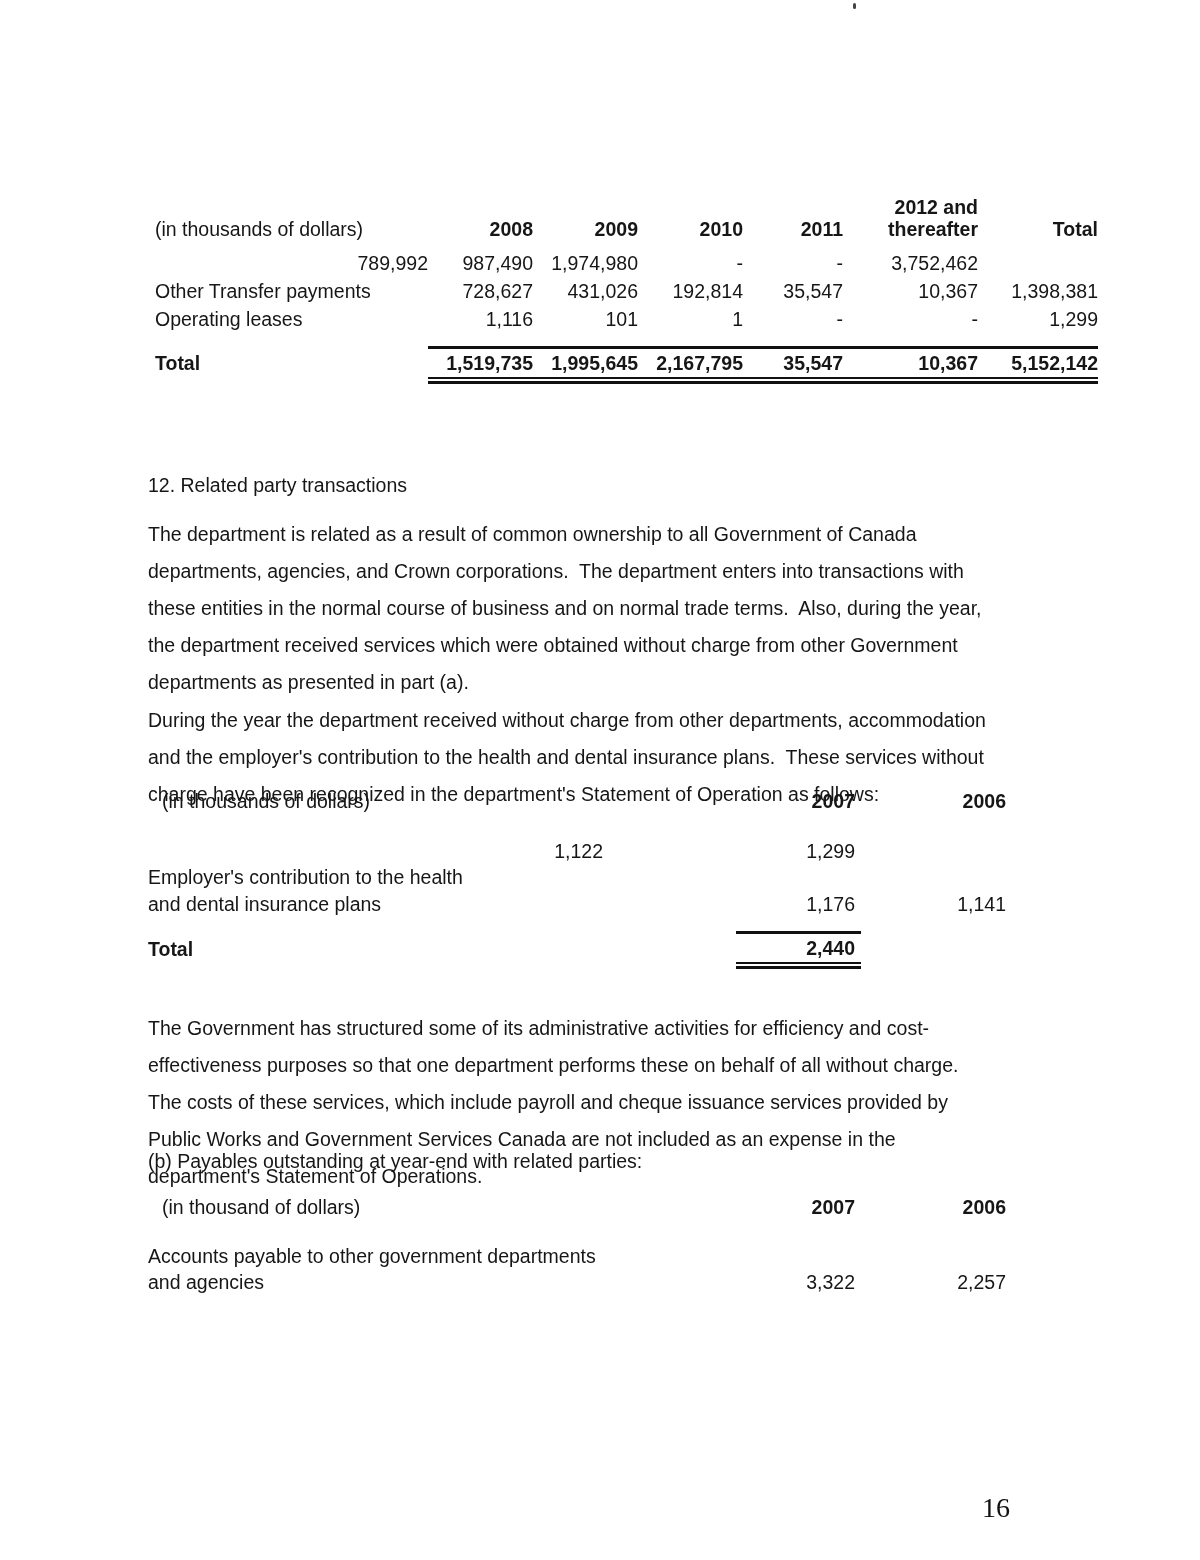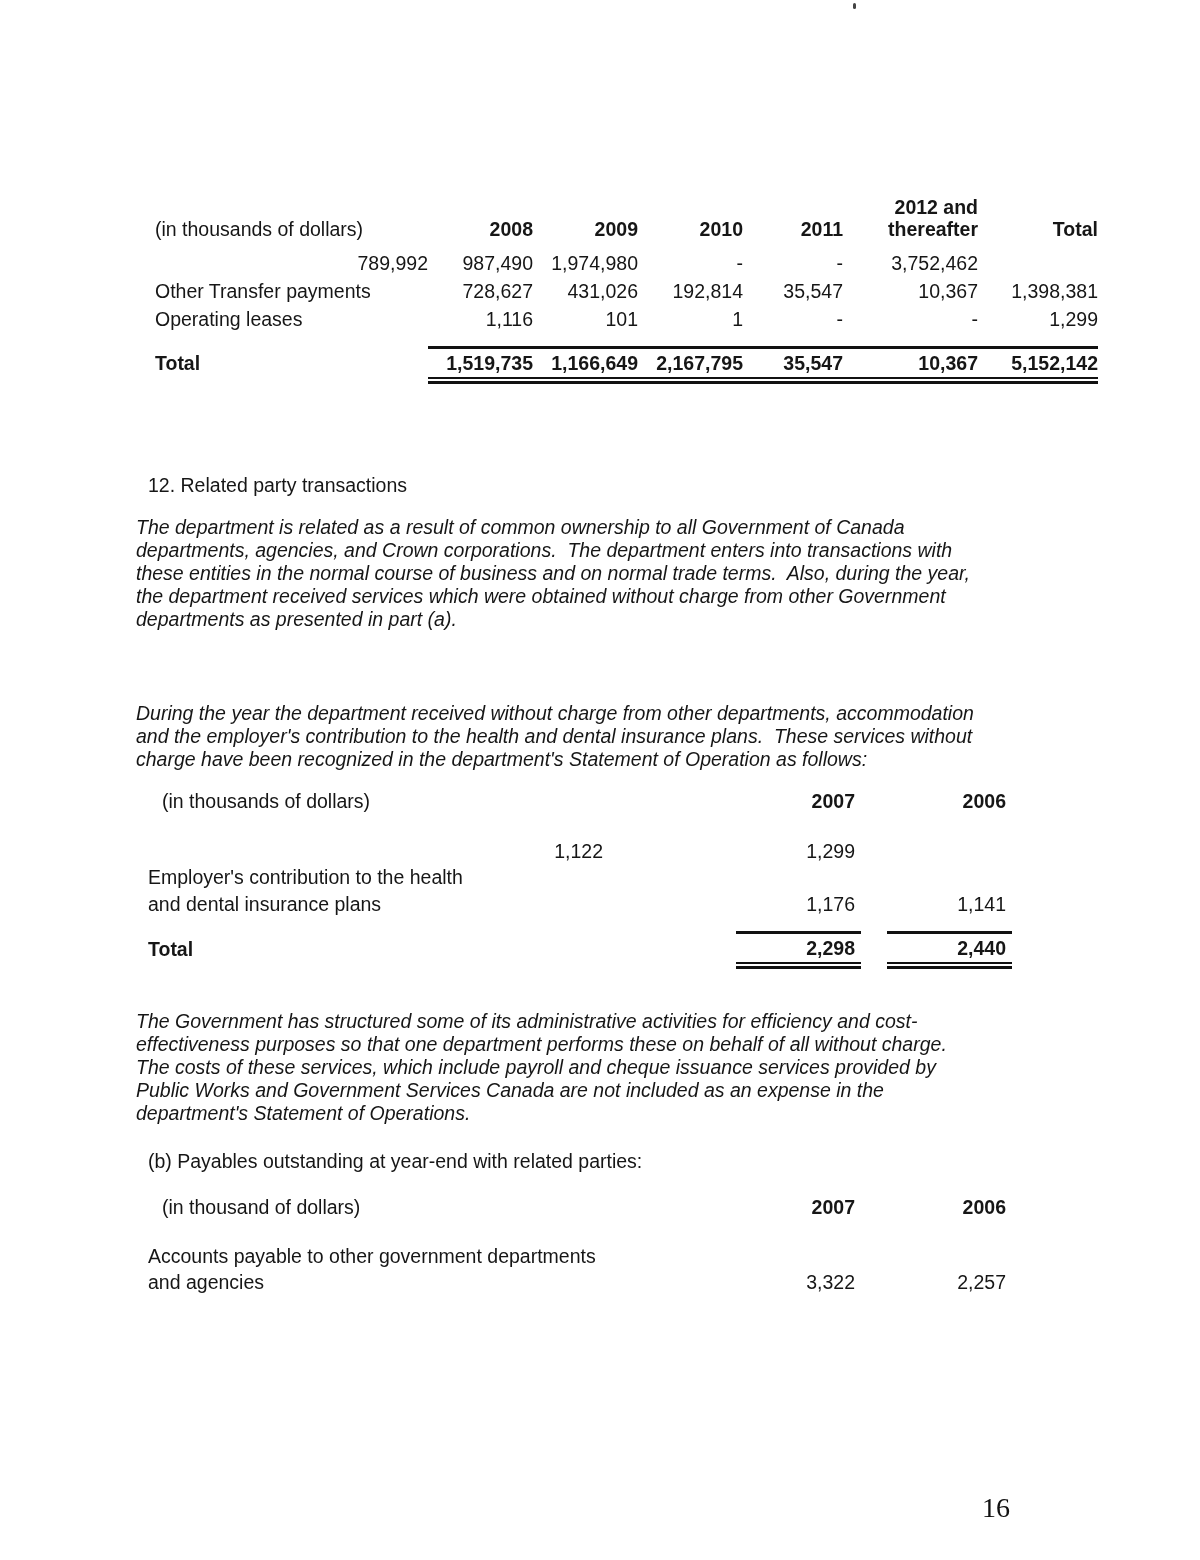--- a/index.html
+++ b/index.html
@@ -17,25 +17,24 @@
   .artifact-dot {
     position: absolute;
     left: 853px; top: 3px;
     width: 3px; height: 6px;
     background: #444;
     border-radius: 2px;
   }
   
   .para {
     position: absolute;
-    left: 136px;
+    left: 148px;
     width: 900px;
-    line-height: 23px;
+    line-height: 37px;
     white-space: pre-wrap;
-    font-style: italic;
   }
   .hbold {
     position: absolute;
     left: 148px;
     font-weight: normal;
     font-size: 19.5px;
   }
   
   .t1 { position: absolute; left: 148px; top: 196px; width: 950px; }
   .t1 .grid7 {
@@ -155,21 +154,21 @@
       <div class="cell">1</div>
       <div class="cell">-</div>
       <div class="cell">-</div>
       <div class="cell">1,299</div>
     </div>
 
     <div class="t1-total">
       <div class="lbl">Total</div>
       <div class="t1-vals">
         <div class="cell">1,519,735</div>
-        <div class="cell">1,166,649</div>
+        <div class="cell">1,995,645</div>
         <div class="cell">2,167,795</div>
         <div class="cell">35,547</div>
         <div class="cell">10,367</div>
         <div class="cell">5,152,142</div>
       </div>
     </div>
   </div>
 
   <div class="hbold" style="top:474px;">12. Related party transactions</div>
 
@@ -198,21 +197,20 @@
 
     <div class="grid3 row-multiline">
       <div class="cell lbl">Employer's contribution to the health
 and dental insurance plans</div>
       <div class="cell">1,176</div>
       <div class="cell">1,141</div>
     </div>
 
     <div class="grid3 t2-total">
       <div class="cell lbl">Total</div>
-      <div class="cell"><span class="rulebox">2,298</span></div>
       <div class="cell"><span class="rulebox">2,440</span></div>
     </div>
   </div>
 
   <div class="para" style="top:1010px;">The Government has structured some of its administrative activities for efficiency and cost-
 effectiveness purposes so that one department performs these on behalf of all without charge.
 The costs of these services, which include payroll and cheque issuance services provided by
 Public Works and Government Services Canada are not included as an expense in the
 department's Statement of Operations.</div>
 

